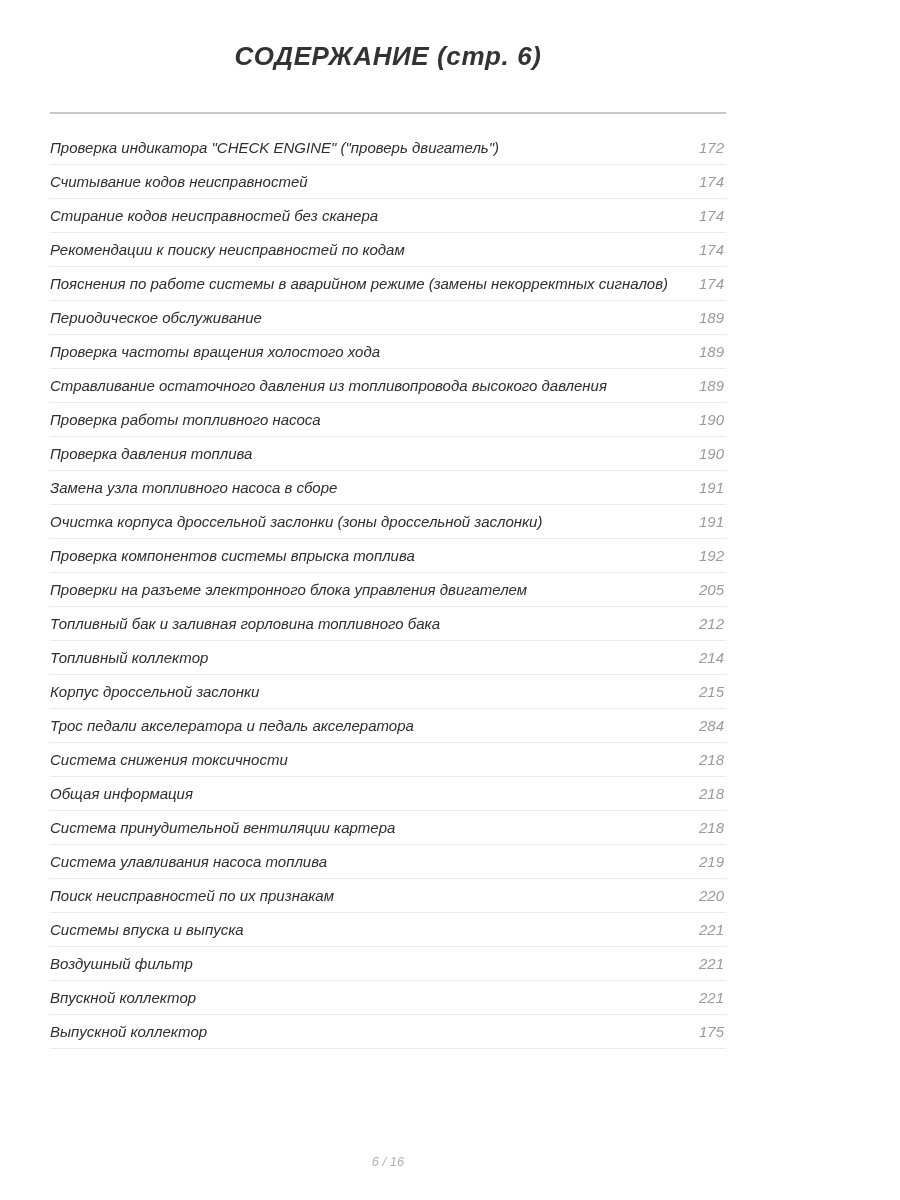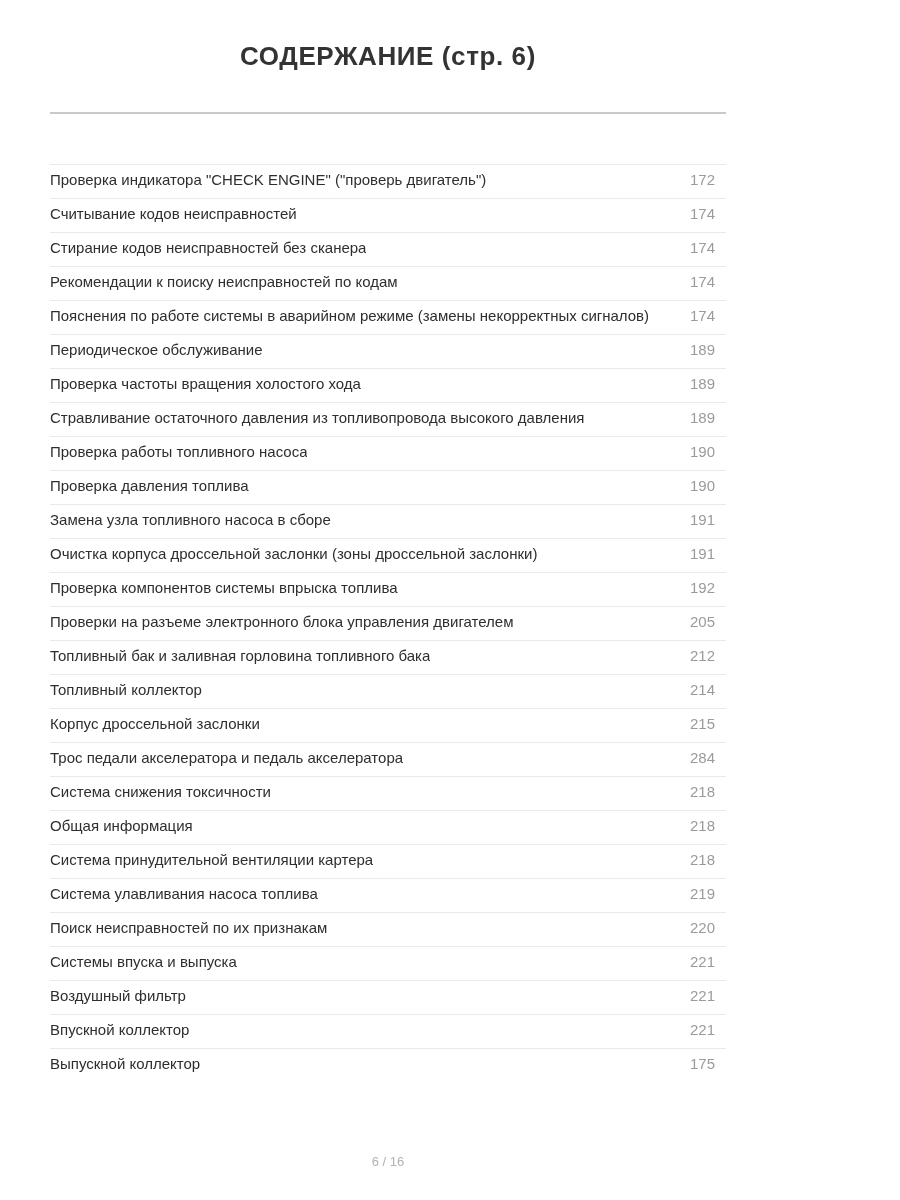--- a/index.html
+++ b/index.html
@@ -15,20 +15,21 @@
     color: #2f2f2f;
     overflow: hidden;
   }
   .page {
     position: relative;
     width: 776px;
     height: 1200px;
     box-sizing: border-box;
     display: flex;
     flex-direction: column;
+    font-style: italic;
   }
   .doc-title {
     margin: 0;
     padding: 40px 0 0 0;
     text-align: center;
     font-size: 26px;
     font-weight: bold;
     letter-spacing: 0.6px;
     color: #333333;
     line-height: 1.25;
@@ -64,21 +65,21 @@
     white-space: nowrap;
     overflow: hidden;
     text-overflow: ellipsis;
   }
   .toc-row .entry-page {
     font-size: 15px;
     line-height: 33px;
     color: #9b9b9b;
     flex: 0 0 auto;
     min-width: 34px;
-    margin-top: 32px;
+    text-align: right;
   }
   .footer {
     margin-top: auto;
     text-align: center;
     font-size: 13px;
     color: #b2b2b2;
     padding-bottom: 31px;
   }
 </style>
 </head>

